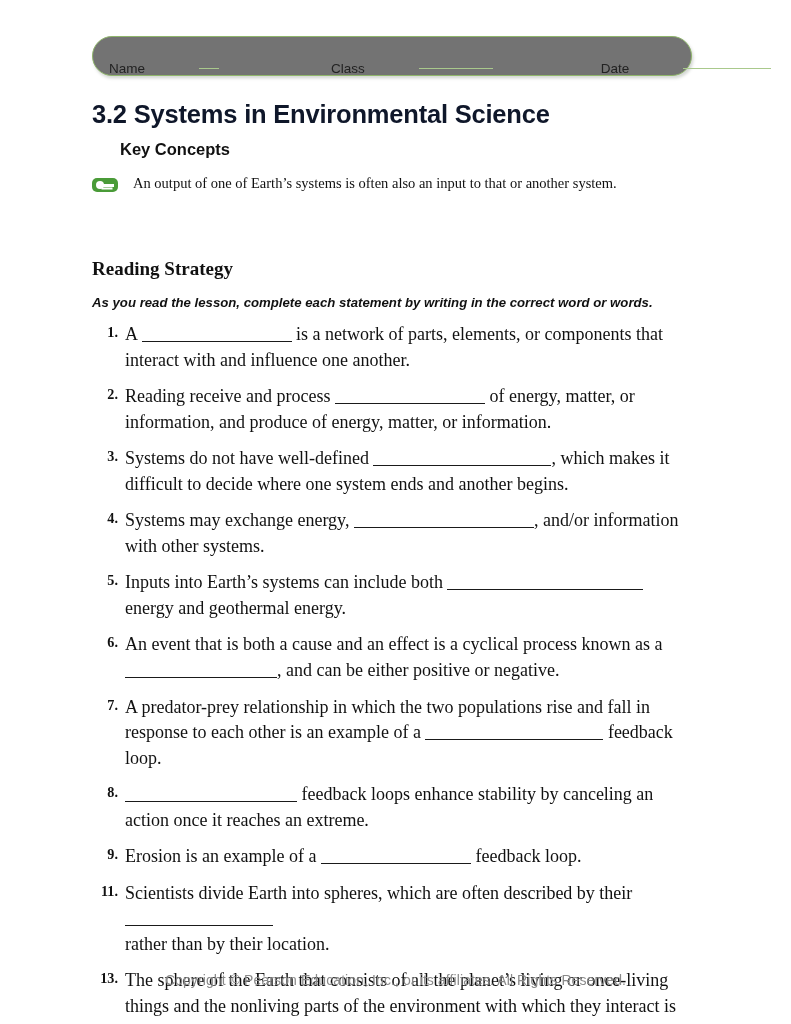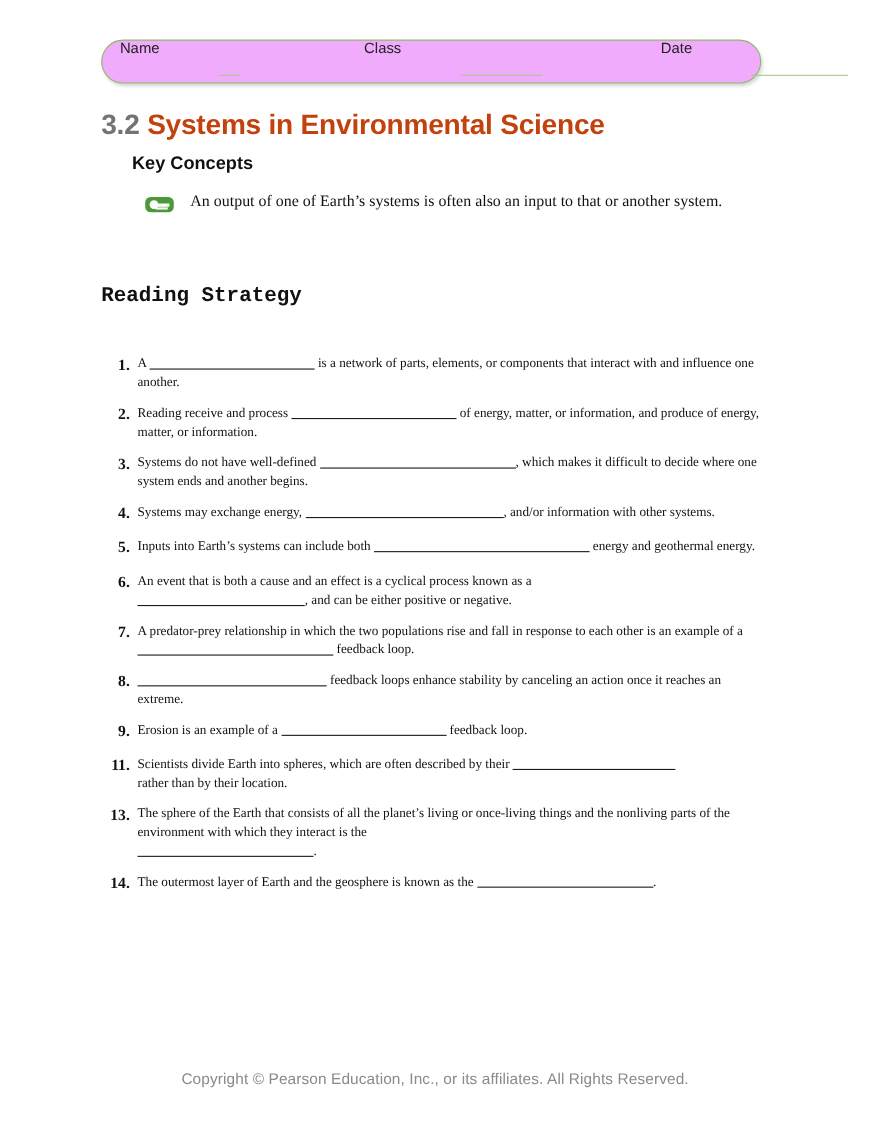--- a/index.html
+++ b/index.html
@@ -30,24 +30,24 @@
     top: 36px;
     width: 600px;
     height: 40px;
   }
   .namebar {
     box-sizing: border-box;
     width: 600px;
     height: 40px;
     border: 1.6px solid #8fb56b;
     border-radius: 20px;
-    background: #f0abfc;
+    background: #737373;
     box-shadow: 1.5px 2.5px 3px rgba(120,130,120,0.30);
     display: flex;
-    align-items: flex-start;
+    align-items: flex-end;
     padding: 0 14px 0 16px;
     font-family: "Liberation Sans", sans-serif;
     font-size: 13.5px;
     color: #222222;
     gap: 48px;
   }
   .nb-label {
     white-space: nowrap;
     line-height: 1;
   }
@@ -71,24 +71,24 @@
     left: 92px;
     top: 100px;
     font-family: "Liberation Sans", sans-serif;
     font-weight: bold;
     font-size: 25.5px;
     letter-spacing: -0.2px;
     white-space: nowrap;
     line-height: 1.1;
   }
   .title .num {
-    color: #737373;
+    color: #0f172a;
   }
   .title .txt {
-    color: #c2410c;
+    color: #0f172a;
   }
 
   .key-concepts-h {
     position: absolute;
     left: 92px;
     top: 140px;
     font-family: "Liberation Sans", sans-serif;
     font-weight: bold;
     font-size: 16.5px;
     color: #111111;
@@ -97,23 +97,22 @@
 
   
   .kc-list {
     position: absolute;
     left: 92px;
     top: 174px;
     width: 600px;
   }
   .kc-item {
     display: flex;
-    align-items: flex-end;
+    align-items: center;
     margin-bottom: 6px;
-    margin-left: 40px;
   }
   .kc-icon {
     flex: 0 0 auto;
     width: 26px;
     height: 14px;
     margin-top: 3px;
     margin-right: 15px;
     background: #4a9b38;
     border-radius: 5px;
     position: relative;
@@ -146,21 +145,21 @@
     font-size: 14.5px;
     line-height: 1.32;
     color: #111111;
   }
 
   
   .rs-h {
     position: absolute;
     left: 92px;
     top: 258px;
-    font-family: Liberation Mono, monospace;
+    font-family: Liberation Serif, serif;
     font-weight: bold;
     font-size: 19px;
     color: #111111;
   }
   .rs-sub {
     position: absolute;
     left: 92px;
     top: 295px;
     font-family: "Liberation Sans", sans-serif;
     font-style: italic;
@@ -189,21 +188,21 @@
     padding-right: 7px;
     font-family: "Liberation Serif", serif;
     font-weight: bold;
     font-size: 14.2px;
     line-height: 1.42;
     color: #111111;
   }
   .q-body {
     flex: 1 1 auto;
     font-family: "Liberation Serif", serif;
-    font-size: 12px;
+    font-size: 18px;
     line-height: 1.42;
     color: #111111;
   }
   .blank {
     display: inline-block;
     border-bottom: 1.1px solid #1a1a1a;
     vertical-align: -2px;
     height: 12px;
   }
   
@@ -263,20 +262,21 @@
   <div class="key-concepts-h">Key Concepts</div>
 
   <div class="kc-list">
     <div class="kc-item">
       <span class="kc-icon"></span>
       <span class="kc-text">An output of one of Earth’s systems is often also an input to that or another system.</span>
     </div>
   </div>
 
   <div class="rs-h">Reading Strategy</div>
+  <div class="rs-sub">As you read the lesson, complete each statement by writing in the correct word or words.</div>
 
   <div class="q-list">
 
     <div class="q-item">
       <span class="q-num">1.</span>
       <span class="q-body"><span>A </span><span class="blank w1"></span><span> is a network of parts, elements, or components that interact with and influence one another.</span></span>
     </div>
 
     <div class="q-item">
       <span class="q-num">2.</span>

